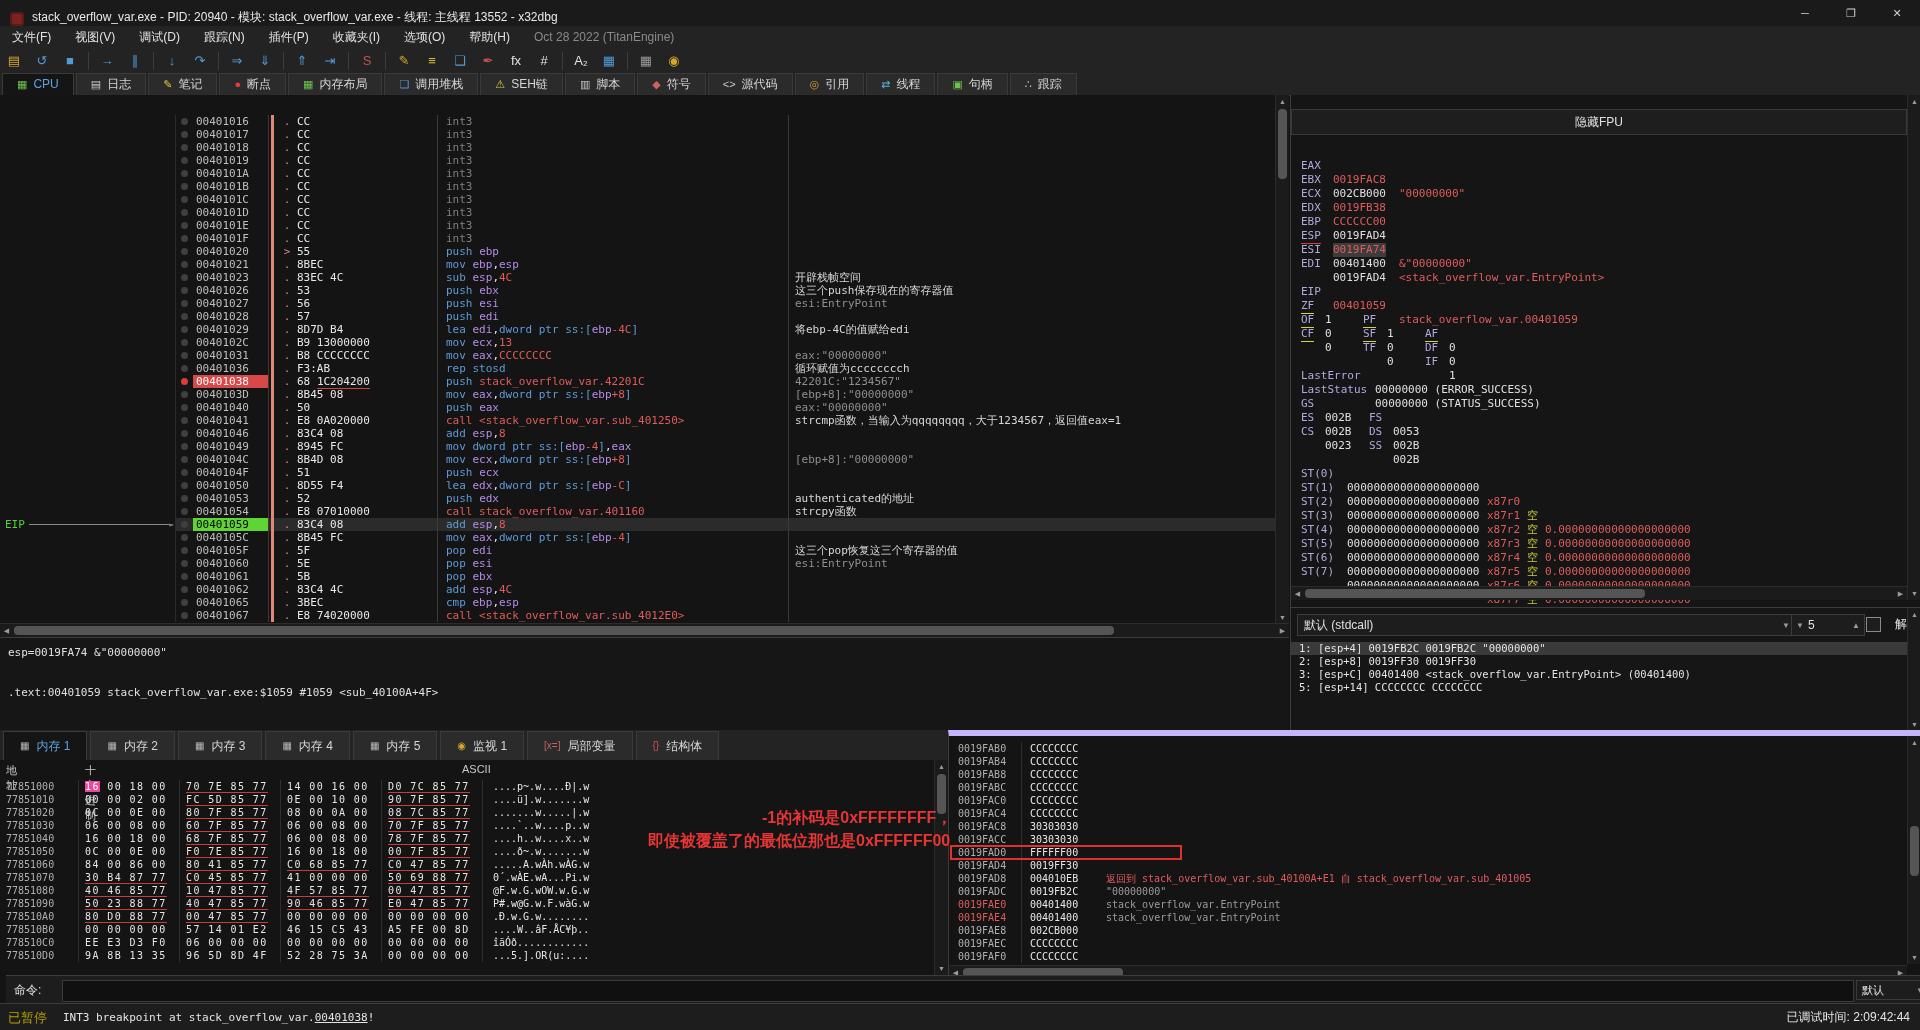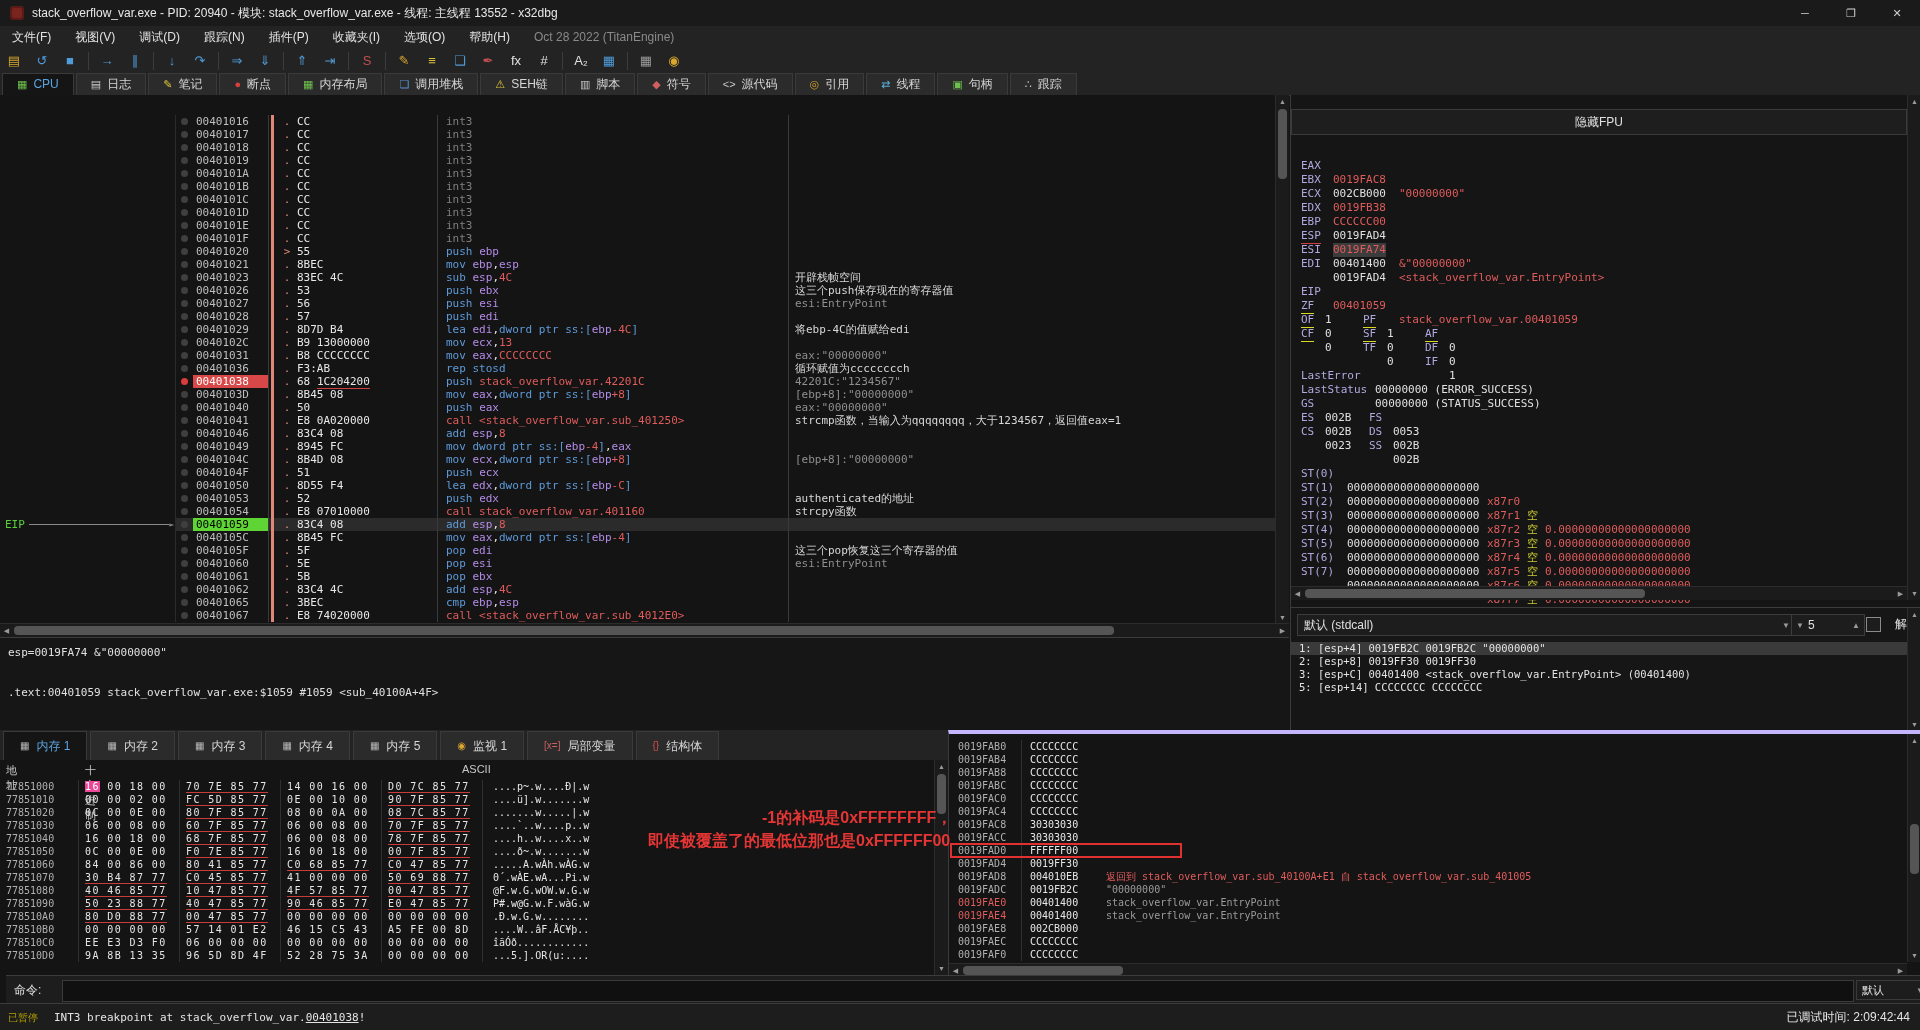--- a/index.html
+++ b/index.html
@@ -1,20 +1,20 @@
 <!DOCTYPE html>
 <html><head>
 <meta charset="utf-8">
 <style>
   html,body{margin:0;padding:0;background:#000;}
   #root{position:relative;width:1920px;height:1030px;background:#141414;overflow:hidden;
         font-family:"Liberation Sans",sans-serif;color:#dcdcdc;font-size:12px;}
   
   .titlebar{position:absolute;left:0;top:0;width:1920px;height:26px;background:#1a1a1a;
-            display:flex;align-items:center;border-bottom:1px solid #000;}
+            display:flex;align-items:flex-end;border-bottom:1px solid #000;}
   .appicon{width:14px;height:14px;margin:0 8px 0 10px;border-radius:4px;background:#7a2420;
            box-shadow:inset 0 0 0 2px #5a1a16;}
   .titletext{color:#e8e8e8;font-size:12px;}
   .winbtns{margin-left:auto;display:flex;}
   .winbtn{width:46px;height:26px;display:flex;align-items:center;justify-content:center;color:#cfcfcf;font-size:11px;}
   .menubar{position:absolute;left:0;top:26px;width:1920px;height:22px;background:#232323;
            display:flex;align-items:center;border-bottom:1px solid #111;}
   .menuitem{padding:0 12px;color:#e2e2e2;height:22px;line-height:22px;}
   .menuitem.dim{color:#8a8a8a;}
   .toolbar{position:absolute;left:0;top:48px;width:1920px;height:25px;background:#232323;
@@ -104,42 +104,42 @@
   .dumphdr{position:absolute;left:0;top:3px;height:14px;font-size:11px;color:#c8c8c8;}
   .dumprows{position:absolute;left:0;top:20px;right:15px;font-family:"DejaVu Sans Mono",monospace;font-size:10px;}
   .dmrow{display:flex;height:13px;line-height:13px;white-space:pre;}
   .dm-addr{width:72px;flex:none;padding-left:6px;color:#b0b0b0;}
   .dm-g{width:94px;flex:none;padding-left:6px;border-left:1px solid #2f2f2f;color:#e6e6e6;letter-spacing:1.4px;}
   .dm-g span.u{border-bottom:1px solid #c83c3c;}
   .dm-g span.selb{background:#ec4899;color:#fff;text-align:right;}
   .dm-ascii{flex:1;padding-left:10px;border-left:1px solid #2f2f2f;color:#e6e6e6;}
   
   .stack{position:absolute;left:948px;top:730px;width:972px;height:245px;background:#141414;
-         border-left:1px solid #3c3c3c;border-top:4px solid #c4b5fd;}
+         border-left:1px solid #3c3c3c;border-top:6px solid #c4b5fd;}
   .strows{position:absolute;left:0;top:6px;right:14px;font-family:"DejaVu Sans Mono",monospace;font-size:10px;}
   .strow{display:flex;height:13px;line-height:13px;white-space:pre;}
   .st-addr{width:63px;flex:none;padding-left:9px;color:#b0b0b0;}
   .st-addr.red{color:#e05c5c;}
   .st-val{width:64px;flex:none;padding-left:8px;border-left:1px solid #2f2f2f;color:#e6e6e6;}
   .st-com{flex:1;padding-left:12px;overflow:hidden;}
   .st-com.red{color:#e05c5c;} .st-com.gray{color:#9a9a9a;}
   .redbox{position:absolute;left:1px;width:232px;height:15px;border:2px solid #e03030;box-sizing:border-box;}
   
   .annot{position:absolute;z-index:30;color:#e63535;font-size:16px;line-height:23px;font-weight:bold;}
   .annot .l1{margin-left:114px;}
   
   .cmdbar{position:absolute;left:0;top:975px;width:1920px;height:28px;background:#1d1d1d;border-top:1px solid #3c3c3c;margin-left:6px;}
   .cmdlabel{position:absolute;left:8px;top:6px;color:#e0e0e0;}
   .cmdinput{position:absolute;left:56px;top:4px;width:1786px;height:18px;background:#101010;border:1px solid #3a3a3a;}
   .cmdcombo{position:absolute;left:1850px;top:4px;width:62px;height:18px;background:#1d1d1d;border:1px solid #3a3a3a;
             display:flex;align-items:center;padding:0 5px;color:#e0e0e0;font-size:11px;}
   .cmdcombo .arrow{margin-left:auto;color:#9a9a9a;font-size:8px;}
   .statusbar{position:absolute;left:0;top:1003px;width:1920px;height:27px;background:#1d1d1d;border-top:1px solid #3c3c3c;
              display:flex;align-items:center;font-family:"DejaVu Sans Mono",monospace;font-size:11px;}
-  .stpaused{color:#b0a000;margin-left:8px;font-family:"Liberation Sans",sans-serif;font-size:10px;}
+  .stpaused{color:#b0a000;margin-left:8px;font-family:"Liberation Sans",sans-serif;font-size:13px;}
   .stmsg{margin-left:16px;color:#e4e4e4;}
   .stmsg .lnk{text-decoration:underline;}
   .sttime{margin-left:auto;margin-right:10px;color:#e4e4e4;font-family:"Liberation Sans",sans-serif;font-size:12px;}
 </style>
 </head>
 <body>
 
 <div id="root">
 
   <div class="titlebar">

